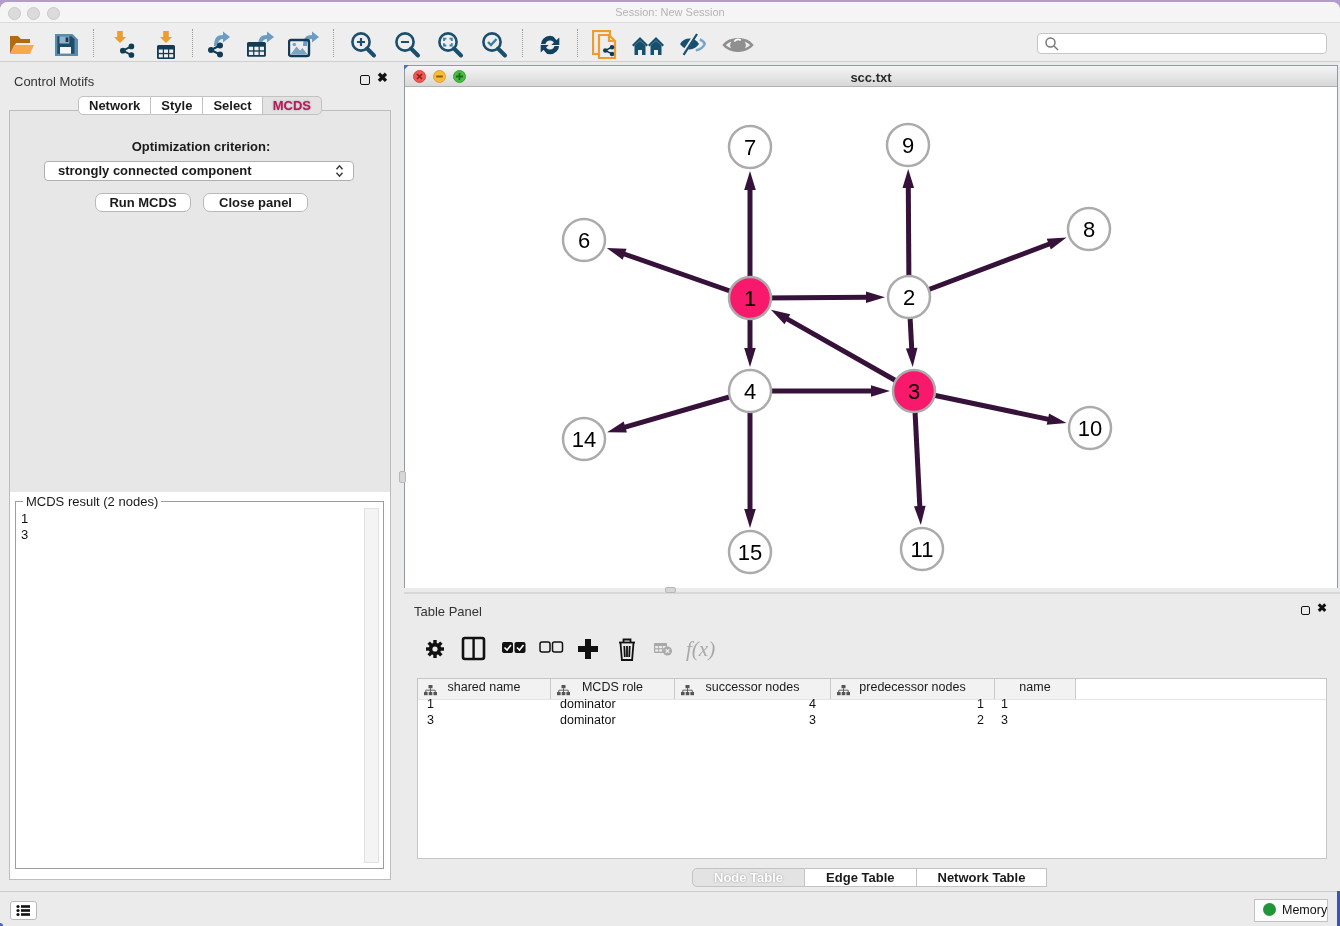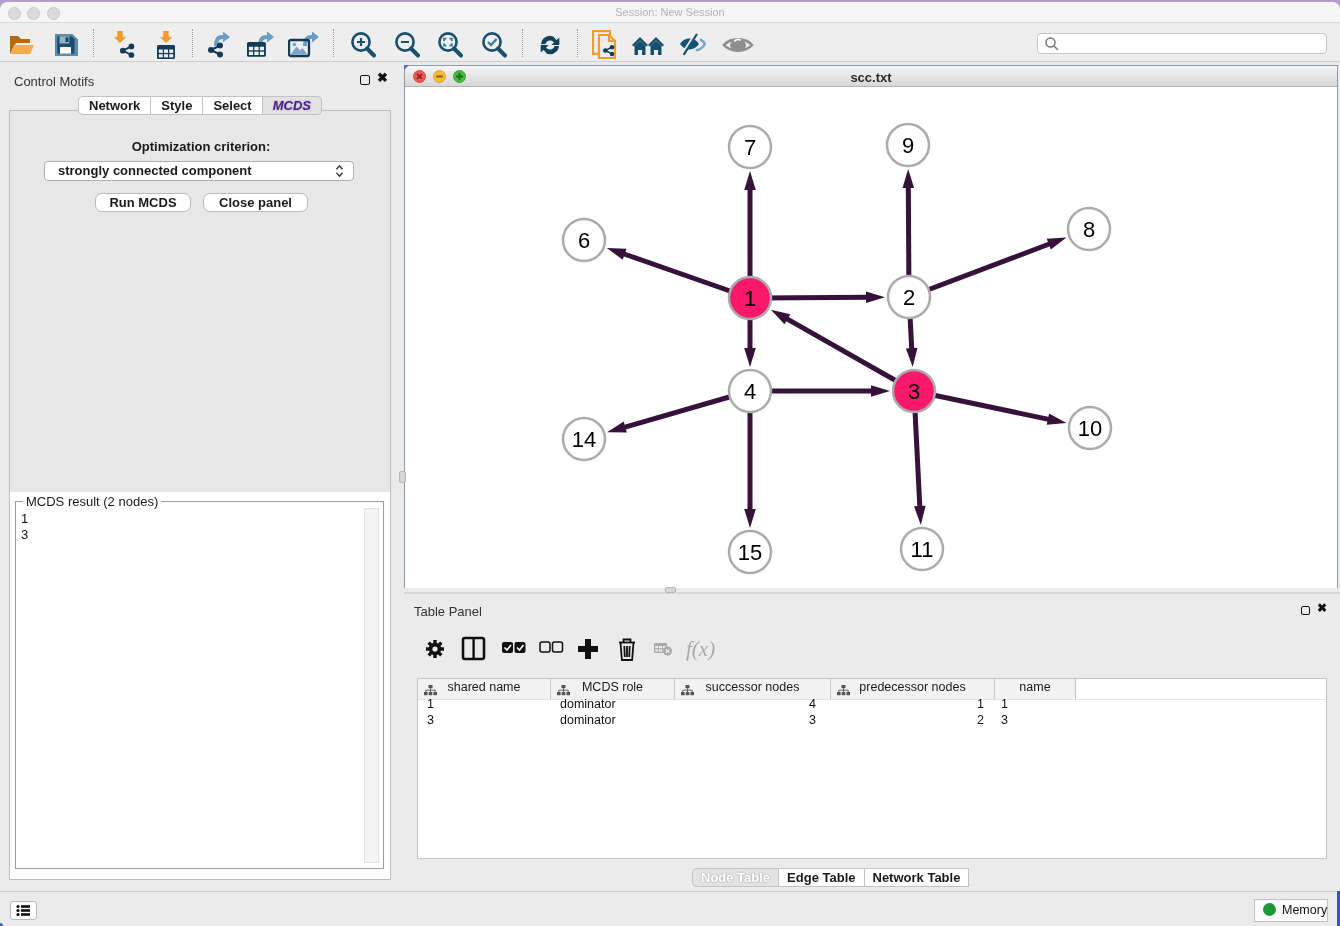--- a/index.html
+++ b/index.html
@@ -15,21 +15,21 @@
 #toolbar { position:absolute; left:0; top:21px; width:1340px; height:39px; background:#efeeef; border-bottom:1px solid #cfcfcf; }
 .tsep { position:absolute; top:6px; height:28px; width:0; border-left:1px dotted #9a9a9a; }
 
 
 #cpanel { position:absolute; left:0; top:60px; width:404px; height:829px; background:#ecebec; }
 #cpanel .hdr { position:absolute; left:14px; top:12px; font-size:13px; color:#333; }
 .tabs { position:absolute; display:flex; font-size:13px; font-weight:bold; }
 .tabs .tab { background:#fff; border:1px solid #c2c2c2; border-left:none; padding:0 10px; height:19px; line-height:18px; color:#1a1a1a; }
 .tabs .tab:first-child { border-left:1px solid #c2c2c2; border-radius:5px 0 0 5px; }
 .tabs .tab:last-child { border-radius:0 5px 5px 0; }
-.tabs .tab.sel { background:#e4e3e4; color:#4c1d95; text-shadow:0 0 2px rgba(140,140,140,0.9);font-style:italic; }
+.tabs .tab.sel { background:#e4e3e4; color:#be185d; text-shadow:0 0 2px rgba(140,140,140,0.9); }
 #cpinner { position:absolute; left:9px; top:48px; width:382px; height:770px; border:1px solid #bdbdbd; background:#e8e7e8; }
 #cpwhite { position:absolute; left:0px; top:381px; width:380px; height:387px; background:#ffffff; }
 .mbtn { position:absolute; background:#fff; border:1px solid #b9b9b9; border-radius:7px; height:19px; font-size:13px; font-weight:bold; color:#1a1a1a; text-align:center; line-height:17px; }
 #optlabel { position:absolute; left:0; top:28px; width:382px; text-align:center; font-size:13px; font-weight:bold; color:#1a1a1a; }
 #dropdown { position:absolute; left:34px; top:50px; width:310px; height:20px; background:#fff; border:1px solid #b0b0b0; border-radius:4px; font-size:13px; font-weight:bold; color:#1a1a1a; line-height:18px; padding-left:13px; }
 #fieldset { position:absolute; left:5px; top:390px; width:369px; height:368px; border:1px solid #9d9d9d; background:#fff; }
 #fslegend { position:absolute; left:7px; top:-8px; background:#fff; padding:0 3px; font-size:13px; color:#1a1a1a; }
 #fstext { position:absolute; left:5px; top:9px; font-size:13px; color:#111; line-height:16px; }
 #fsscroll { position:absolute; right:4px; top:6px; width:15px; height:355px; background:#f4f4f4; border:1px solid #e2e2e2; }
 
@@ -41,21 +41,21 @@
 #netcanvas { position:absolute; left:0; top:22px; width:932px; height:500px; background:#fff; }
 
 
 #tpanel { position:absolute; left:404px; top:590px; width:936px; height:299px; background:#ecebec; border-top:2px solid #d8d8d8; }
 #tpanel .hdr { position:absolute; left:10px; top:10px; font-size:13px; color:#333;text-align:right; }
 #ttoolbar { position:absolute; left:14px; top:36px; width:908px; height:38px; }
 #ttable { position:absolute; left:13px; top:84px; width:910px; height:181px; background:#fff; border:1px solid #c6c6c6; }
 .thr { position:absolute; left:0; top:0; height:20px; border-right:1px solid #c9c9c9; background:#f3f2f3; font-size:12.5px; color:#1a1a1a; text-align:center; line-height:17px; }
 .trow { position:absolute; font-size:12.5px; color:#111; height:16px; line-height:16px; }
 #btabs { position:absolute; left:288px; top:274px; display:flex; font-size:13px; font-weight:bold; }
-#btabs .tab { background:#fff; border:1px solid #c2c2c2; border-left:none; padding:0 8px; height:19px; line-height:18px; color:#1a1a1a; }
+#btabs .tab { background:#fff; border:1px solid #c2c2c2; border-left:none; padding:0 21px; height:19px; line-height:18px; color:#1a1a1a; }
 #btabs .tab:first-child { border-left:1px solid #c2c2c2; border-radius:5px 0 0 5px; }
 #btabs .tab:last-child { border-radius:0 5px 5px 0;margin-top:32px; }
 #btabs .tab.sel { background:#e4e3e4; color:#ffffff; text-shadow:0 0 2px rgba(140,140,140,0.9); }
 
 
 #statusbar { position:absolute; left:0; top:889px; width:1340px; height:35px; background:#ecebec; border-top:1px solid #cccccc; }
 #listbtn { position:absolute; left:10px; top:9px; width:27px; height:19px; background:#fff; border:1px solid #b9b9b9; border-radius:3px; }
 #membtn { position:absolute; left:1254px; top:7px; width:74px; height:23px; background:#fcfcfc; border:1px solid #c2c2c2; font-size:12.5px; color:#111; line-height:21px; white-space:nowrap; }
 </style>
 </head>

